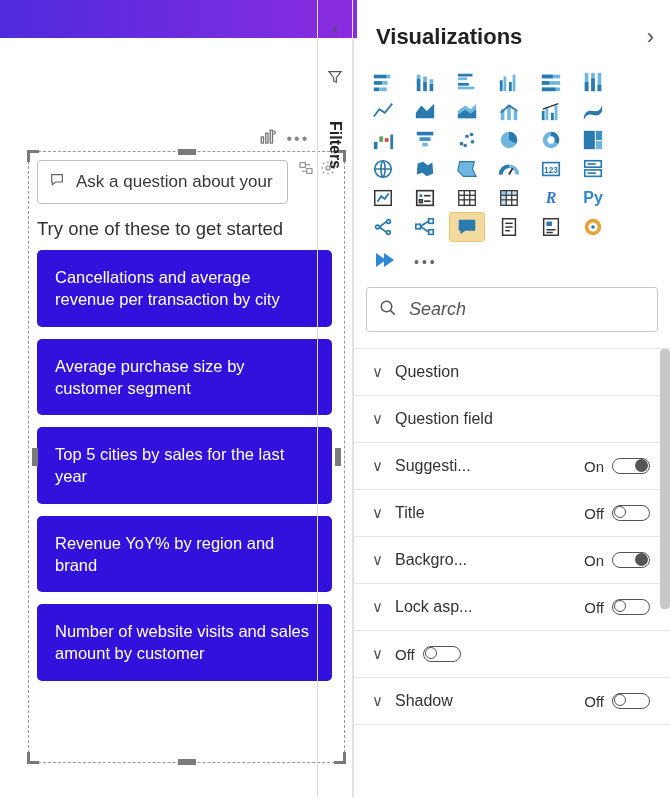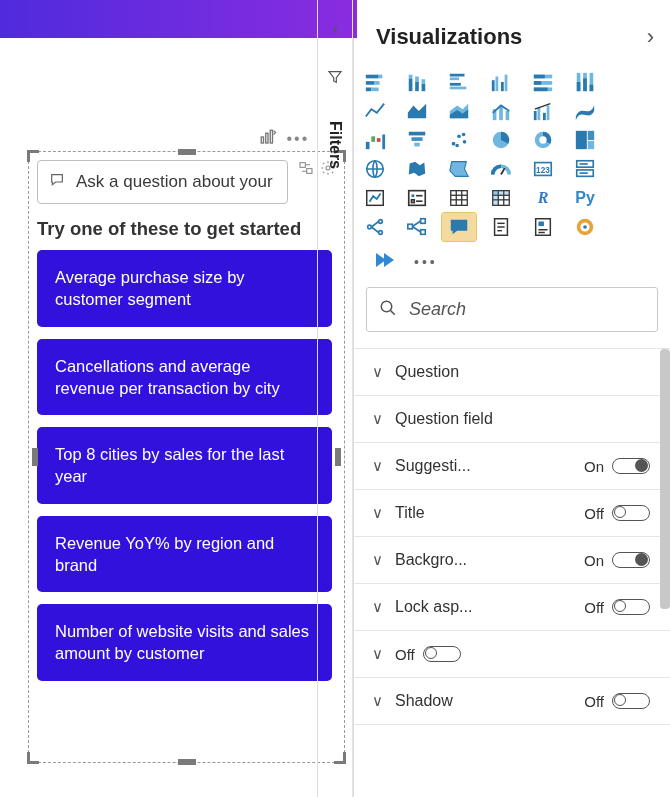--- a/index.html
+++ b/index.html
@@ -21,34 +21,34 @@
   .c-tr{top:-2px;right:-2px;border-left:none;border-bottom:none;}
   .c-bl{bottom:-2px;left:-2px;border-right:none;border-top:none;}
   .c-br{bottom:-2px;right:-2px;border-left:none;border-top:none;}
   .qna-header { display:flex; align-items:flex-start; gap:6px; }
   .qna-input-wrap { flex:1; border:1px solid #bdbdbd; border-radius:4px; display:flex; align-items:center; gap:8px; padding:10px 10px; }
   .qna-input-wrap svg { flex:none; width:18px; height:16px; color:#666; }
   .qna-input { border:none; outline:none; font-size:17px; color:#222; width:100%; font-family:inherit; }
   .qna-input::placeholder { color:#3a3a3a; }
   .qna-icons { display:flex; gap:6px; padding-left:4px; align-items:center; color:#666;}
   .qna-icons svg { width:16px; height:16px;}
-  .qna-subheading { font-size:18.5px; color:#333; margin:14px 0 10px 0;font-weight:bold; }
+  .qna-subheading { font-size:18.5px; color:#333; margin:14px 0 10px 0; }
   .suggestion-list { display:flex; flex-direction:column; gap:12px; padding-right:4px; }
   .suggestion { background:#3311dd; color:#fff; border-radius:5px; padding:16px 18px; font-size:16.5px; line-height:1.35; cursor:pointer; }
   
   .filters-col { width:40px; border-left:1px solid #ddd; border-right:1px solid #e3e3e3; position:relative; display:flex; flex-direction:column; align-items:center; padding-top:18px; gap:30px; color:#333;}
   .filters-col .chevron { font-size:18px; color:#555;}
   .filters-col .funnel svg{ width:16px; height:16px;}
   .filters-label { writing-mode:vertical-rl; text-orientation:mixed; font-size:16px; font-weight:600; color:#222; margin-top:2px; }
   
   .viz-col { flex:1; border-left:1px solid #ddd; display:flex; flex-direction:column; }
   .viz-head { display:flex; align-items:flex-start; justify-content:space-between; padding:24px 16px 18px 22px; }
   .viz-head h1 { font-size:22px; font-weight:600; margin:0; color:#222; }
   .viz-head .expand { font-size:22px; color:#555; }
-  .viz-grid { display:grid; grid-template-columns:repeat(6,34px); gap:1px 8px; padding:0 0 10px 4px; }
+  .viz-grid { display:grid; grid-template-columns:repeat(6,34px); gap:1px 8px; padding:0 0 10px 12px; }
   .viz-item { width:34px; height:28px; display:flex; align-items:center; justify-content:center; cursor:pointer; border-radius:2px; }
   .viz-item.selected { background:#f3da9f; outline:1px solid #e8c66a; }
   .viz-item svg { width:26px; height:22px; }
   .viz-item.text { font-weight:700; font-size:16px;}
   .viz-item .R { color:#3479c9; font-family:Georgia,serif; font-style:italic;}
   .viz-item .Py { color:#2f88c9; }
   .ellipsis-row { padding-left:20px; display:flex; align-items:center; gap:16px; margin-bottom:10px; color:#666;}
   .ellipsis-row svg { width:24px; height:18px;}
   .search-box { margin:4px 12px 0 12px; border:1px solid #c9c9c9; border-radius:3px; display:flex; align-items:center; gap:10px; padding:10px 12px; }
   .search-box svg { width:18px; height:18px; color:#555; }
@@ -119,23 +119,23 @@
                 <circle cx="12" cy="12" r="3"></circle>
                 <path d="M12 2v3M12 19v3M4.2 4.2l2.1 2.1M17.7 17.7l2.1 2.1M2 12h3M19 12h3M4.2 19.8l2.1-2.1M17.7 6.3l2.1-2.1"></path>
               </svg>
           </span>
         </div>
       </div>
 
       <div class="qna-subheading">Try one of these to get started</div>
 
       <div class="suggestion-list">
+        <div class="suggestion">Cancellations and average revenue per transaction by city</div>
         <div class="suggestion">Average purchase size by customer segment</div>
-        <div class="suggestion">Cancellations and average revenue per transaction by city</div>
-        <div class="suggestion">Top 8 cities by sales for the last year</div>
+        <div class="suggestion">Top 5 cities by sales for the last year</div>
         <div class="suggestion">Revenue YoY% by region and brand</div>
         <div class="suggestion">Number of website visits and sales amount by customer</div>
       </div>
     </div>
   </div>
 
   <div class="filters-col">
     <span class="chevron">‹</span>
     <span class="funnel">
       <svg viewBox="0 0 24 24" fill="none" stroke="#555" stroke-width="1.8">

